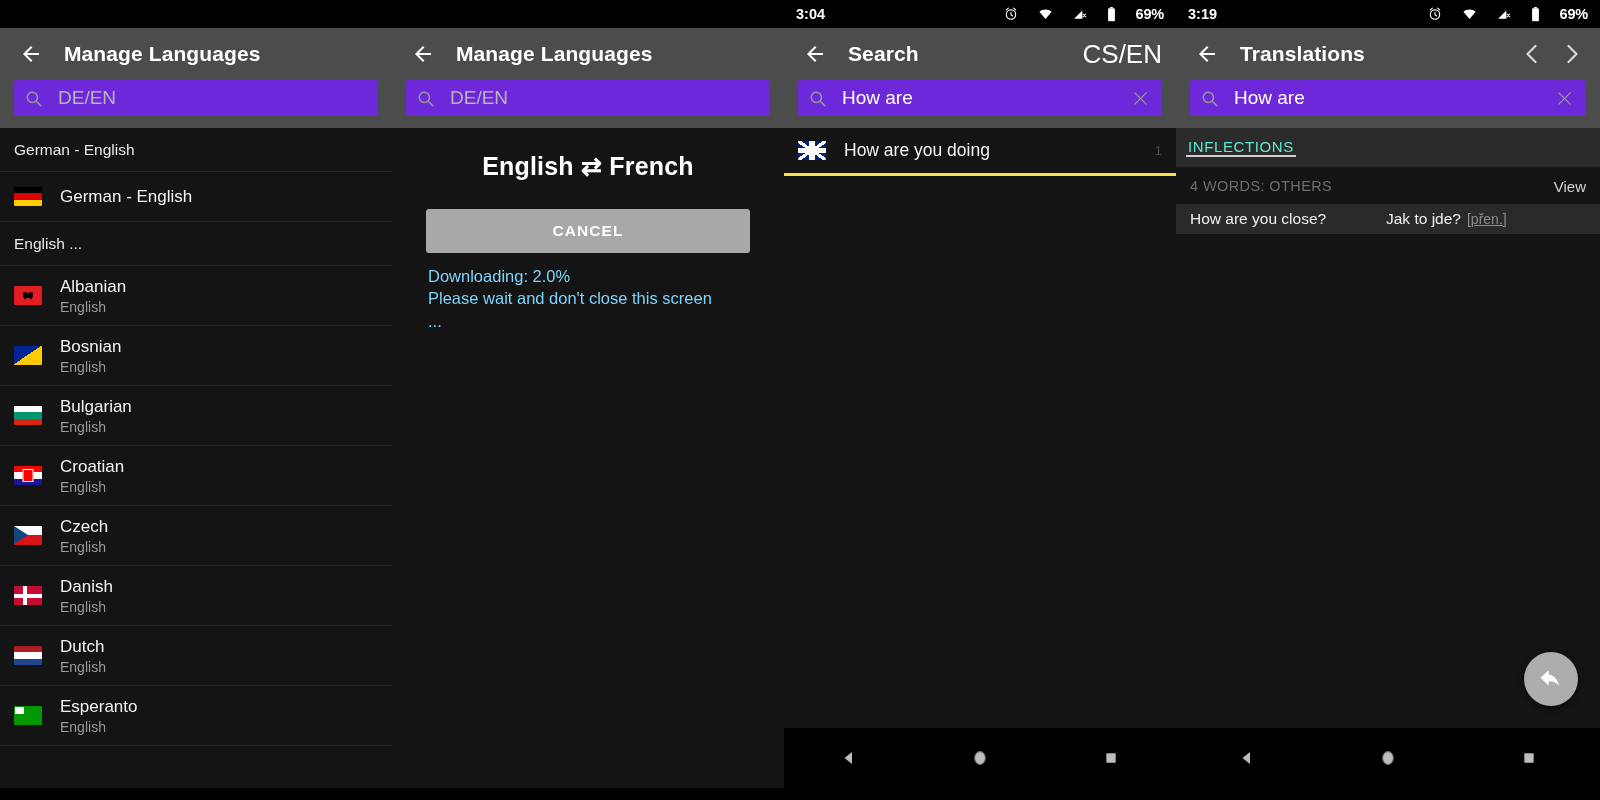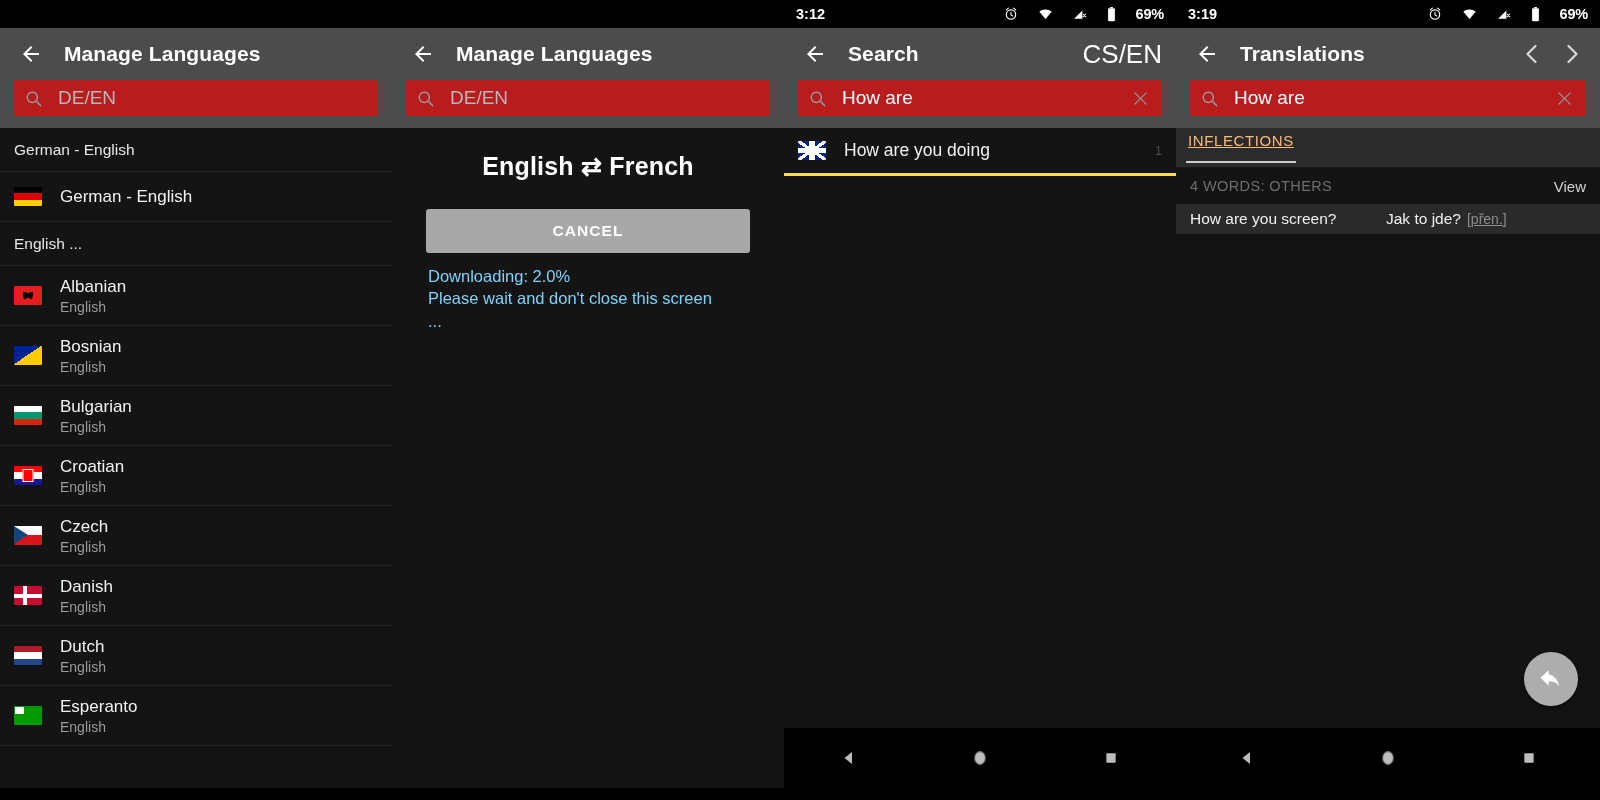--- a/index.html
+++ b/index.html
@@ -40,21 +40,21 @@
     white-space: nowrap; letter-spacing: 0.1px;
   }
   .appbar .spacer { flex: 1 1 auto; }
   .appbar .lang-pair { font-size: 26px; font-weight: 400; white-space: nowrap; }
   .appbar .navarrows { display: flex; align-items: center; gap: 16px; padding-right: 2px; }
   .appbar .navarrows svg { display:block; cursor: pointer; }
 
   
   .searchwrap { background: #4c4c4c; padding: 0 14px 12px 14px; }
   .searchbox {
-    height: 36px; background: #b91c1c; border-radius: 2px;
+    height: 36px; background: #6d28d9; border-radius: 2px;
     display: flex; align-items: center; padding: 0 10px;
   }
   .searchbox .mag { flex: none; width: 26px; display: flex; align-items: center; }
   .searchbox .txt {
     flex: 1 1 auto; font-size: 19px; color: #b7b7b7; margin-left: 8px;
     white-space: nowrap; overflow: hidden;
   }
   .searchbox .txt.filled { color: #ffffff; }
   .searchbox .clear { flex: none; width: 24px; display:flex; align-items:center; justify-content:center; cursor: pointer; }
 
@@ -136,22 +136,22 @@
   }
   .result-row .rtext { flex: 1 1 auto; font-size: 17.5px; color: #f2f2f2; }
   .result-row .rnum { font-size: 13px; color: #4a4a4a; }
 
   
   .tabbar {
     height: 40px; background: #2b2b2b; display: flex; align-items: center;
     padding-left: 10px; border-bottom: 1px solid #1a1a1a;
   }
   .tabbar .tab {
-    font-size: 15px; color: #fdba74; letter-spacing: 0.6px;
-    padding: 0 2px 12px 2px; border-bottom: 2px solid #cfcfcf; cursor: pointer; text-decoration: underline;
+    font-size: 15px; color: #5eead4; letter-spacing: 0.6px;
+    padding: 0 2px 0 2px; border-bottom: 2px solid #cfcfcf; cursor: pointer;
   }
   .grp-header {
     height: 36px; background: #141414; display: flex; align-items: center;
     justify-content: space-between; padding: 0 14px;
   }
   .grp-header .gl { font-size: 14.5px; color: #6e6e6e; letter-spacing: 0.4px; }
   .grp-header .gr { font-size: 15px; color: #d2d2d2; cursor: pointer; }
   .tr-row {
     height: 30px; background: #2a2a2a; display: flex; align-items: center;
     padding: 0 14px; cursor: pointer;
@@ -308,21 +308,21 @@
           <div>Please wait and don't close this screen</div>
           <div>...</div>
         </div>
       </div>
     </div>
     <div class="filler"></div>
   </div>
 
   <div class="panel p3">
     <div class="statusbar">
-      <span>3:12</span>
+      <span>3:04</span>
       <span class="sb-right">
         <span>
           <svg width="14" height="14" viewBox="0 0 24 24">
               <circle cx="12" cy="13" r="8" fill="none" stroke="#fff" stroke-width="2"></circle>
               <path d="M12 9v4.5l3 1.8" stroke="#fff" stroke-width="1.8" fill="none" stroke-linecap="round"></path>
               <path d="M4 5l3.5-3M20 5l-3.5-3" stroke="#fff" stroke-width="2" stroke-linecap="round"></path>
             </svg>
         </span>
         <span>
           <svg width="15" height="14" viewBox="0 0 24 24">
@@ -475,21 +475,21 @@
       <div class="tabbar">
         <span class="tab">INFLECTIONS</span>
       </div>
 
       <div class="grp-header">
         <span class="gl">4 WORDS: OTHERS</span>
         <span class="gr">View</span>
       </div>
 
       <div class="tr-row">
-        <span class="src">How are you screen?</span>
+        <span class="src">How are you close?</span>
         <span class="tgt">Jak to jde?</span>
         <span class="note">[přen.]</span>
       </div>
 
       <div class="fab">
         <svg width="28" height="28" viewBox="0 0 24 24">
             <path d="M10 8V4.5L3 11l7 6.5V14c4.2 0 7 1.3 9 4-.8-4.2-3.2-8.5-9-10z" fill="#fff"></path>
           </svg>
       </div>
     </div>

